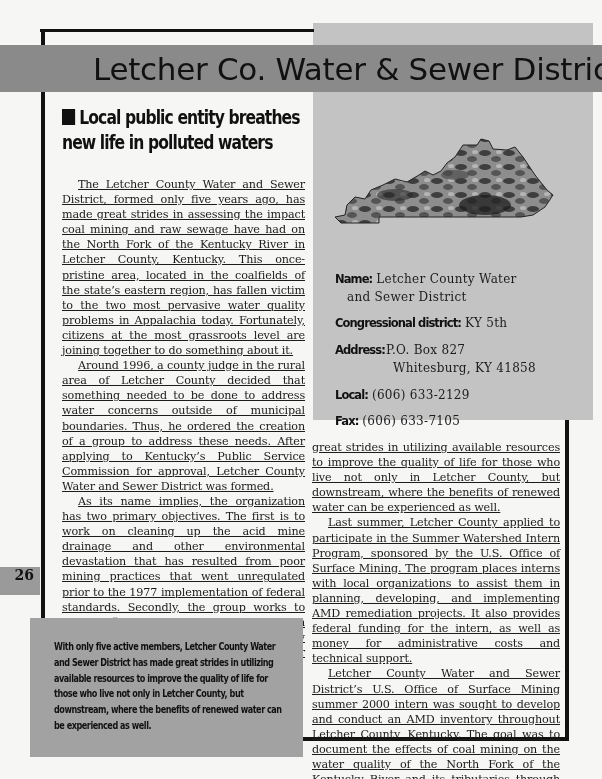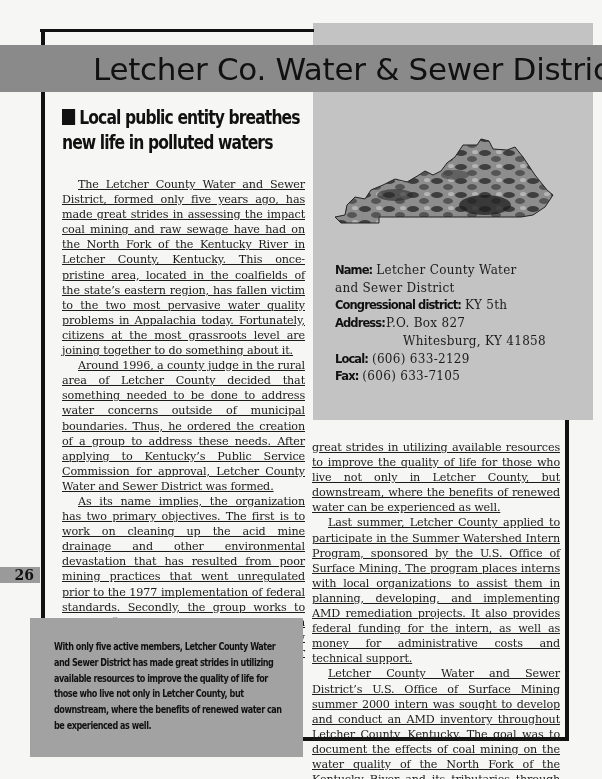--- a/index.html
+++ b/index.html
@@ -42,27 +42,27 @@
   .col p { margin: 0; text-indent: 16px; text-align: justify; }
   .col-left { left: 62px; top: 177px; width: 243px; }
   .col-right { left: 312px; top: 440px; width: 248px; }
 
   .map-wrap { left: 335px; top: 135px; width: 230px; height: 90px; }
 
   .info { left: 335px; top: 262px; width: 250px; font-size: 12px; line-height: 17.7px; }
   .info .row { white-space: nowrap; }
   .info .lbl {
     font-family: "DejaVu Sans", sans-serif; font-weight: bold; font-size: 11.5px;
-    letter-spacing: -0.9px; color: #111; display: inline-block;
+    letter-spacing: -0.9px; color: #111; display: inline-block; margin-top: 9px;
   }
   .info .val { margin-left: 4px; letter-spacing: 0.3px; }
   .info .indent { padding-left: 52px; }
 
   .page-num-box {
-    left: 0; top: 567px; width: 40px; height: 16px; background: #9a9a9a;
+    left: 0; top: 567px; width: 40px; height: 28px; background: #9a9a9a;
     font-size: 14px; line-height: 16px; text-align: right; color: #111; font-weight: bold;
   }
   .page-num-box span { padding-right: 6px; }
 
   .pullquote { left: 30px; top: 618px; width: 273px; height: 139px; background: #a2a2a2; }
   .pullquote-text {
     position: absolute; left: 24px; top: 21px; width: 300px;
     font-family: "DejaVu Sans", sans-serif; font-weight: bold; font-size: 10.4px;
     line-height: 15.8px; letter-spacing: -0.6px; color: #111;
     transform: scaleX(0.78); transform-origin: left top;
@@ -105,24 +105,24 @@
     </defs>
     <path d="M0,82 L10,80 L12,70 L20,62 L30,64 L36,55 L48,50 L60,44 L72,47 L84,40 L90,36 L98,40 L106,36 L112,28 L120,22 L128,10 L142,10 L146,4 L154,6 L158,14 L172,15 L180,12 L188,22 L200,40 L212,55 L218,60 L210,72 L198,80 L186,82 L162,82 L100,82 L58,82 L44,82 L44,88 L6,88 Z" fill="url(#mottle)" stroke="#222" stroke-width="1"></path>
     <ellipse cx="150" cy="70" rx="26" ry="10" fill="#1e1e1e" opacity="0.75"></ellipse>
     <ellipse cx="60" cy="60" rx="18" ry="6" fill="#2a2a2a" opacity="0.6"></ellipse>
     <ellipse cx="120" cy="40" rx="14" ry="5" fill="#444" opacity="0.6"></ellipse>
   </svg>
 </div>
 
 <div class="abs info">
   <div class="row"><span class="lbl">Name:</span><span class="val">Letcher County Water</span></div>
-  <div class="row"><span class="val" style="margin-left:0">and Sewer District</span></div>
+  <div class="row"><span class="val" style="margin-left:12px">and Sewer District</span></div>
   <div class="row"><span class="lbl">Congressional district:</span><span class="val">KY 5th</span></div>
   <div class="row"><span class="lbl">Address:</span><span class="val" style="margin-left:1px">P.O. Box 827</span></div>
-  <div class="row indent"><span class="val" style="margin-left:16px">Whitesburg, KY 41858</span></div>
+  <div class="row indent"><span class="val" style="margin-left:6px">Whitesburg, KY 41858</span></div>
   <div class="row"><span class="lbl">Local:</span><span class="val">(606) 633-2129</span></div>
   <div class="row"><span class="lbl">Fax:</span><span class="val">(606) 633-7105</span></div>
 </div>
 
 <div class="abs col col-right">
   <p style="text-indent:0">great strides in utilizing available resources to improve the quality of life for those who live not only in Letcher County, but downstream, where the benefits of renewed water can be experienced as well.</p>
   <p>Last summer, Letcher County applied to participate in the Summer Watershed Intern Program, sponsored by the U.S. Office of Surface Mining. The program places interns with local organizations to assist them in planning, developing, and implementing AMD remediation projects. It also provides federal funding for the intern, as well as money for administrative costs and technical support.</p>
   <p>Letcher County Water and Sewer District’s U.S. Office of Surface Mining summer 2000 intern was sought to develop and conduct an AMD inventory throughout Letcher County, Kentucky. The goal was to document the effects of coal mining on the water quality of the North Fork of the Kentucky River and its tributaries through chemical and biological</p>
 </div>
 

